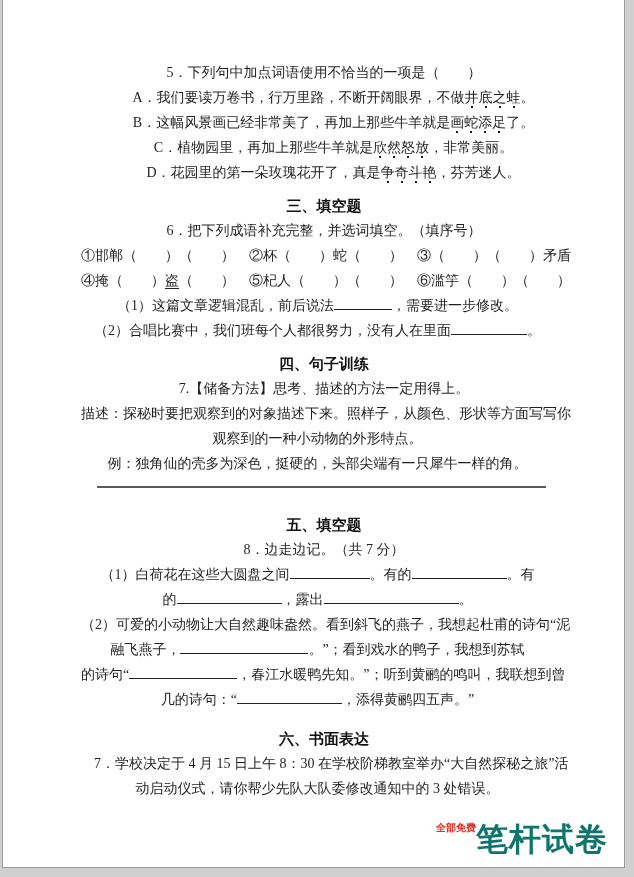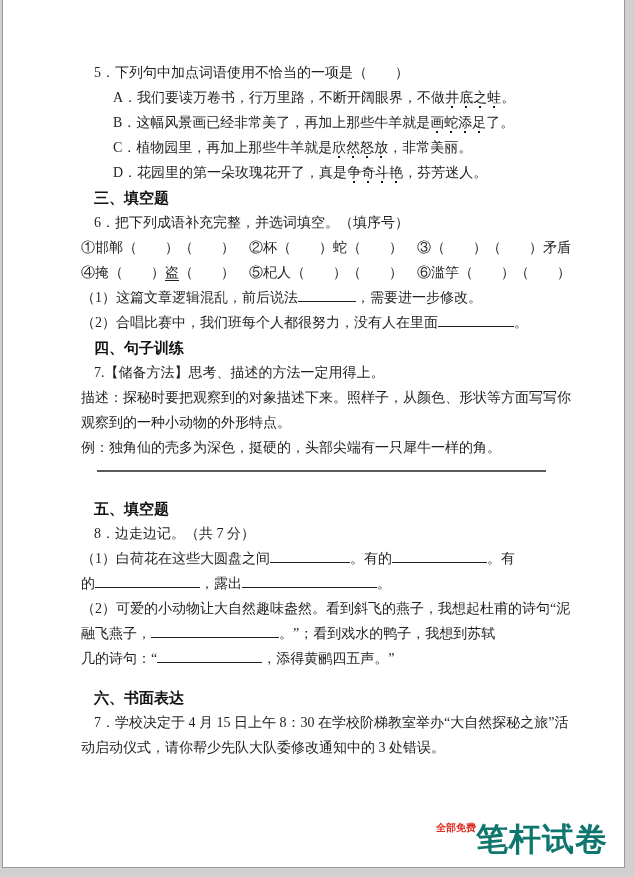--- a/index.html
+++ b/index.html
@@ -9,29 +9,29 @@
     font-family:"Liberation Serif","DejaVu Serif",serif;
   }
   .page{
     position:absolute;left:2px;top:0;width:623px;height:868px;
     background:#ffffff;
     border:1px solid #9a9a9a;border-top:none;
     box-sizing:border-box;
   }
   .content{
     padding:60px 70px 0 78px;
-    font-size:14px;color:#1f1f1f;
+    font-size:14px;color:#1f1f1f;text-align:center;
   }
   .line{
     margin:0;line-height:25px;white-space:nowrap;
   }
   .stem{padding-left:13px;}
   .option{padding-left:32px;}
   .section{
-    padding-left:13px;margin-top:0;
+    padding-left:13px;margin-top:8px;
     font-family:"Liberation Sans","DejaVu Sans",sans-serif;
     font-weight:bold;font-size:15px;color:#111;
   }
   .em{
     padding-bottom:4px;
     background:radial-gradient(circle at center,#1a1a1a 1.2px,transparent 1.5px) repeat-x left bottom;
     background-size:14px 4px;
   }
   .u{text-decoration:underline;text-underline-offset:3px;}
   .blank{
@@ -87,20 +87,21 @@
     <p class="line">例：独角仙的壳多为深色，挺硬的，头部尖端有一只犀牛一样的角。</p>
 
     <hr class="divider">
 
     <p class="line section">五、填空题</p>
     <p class="line stem">8．边走边记。（共 7 分）</p>
     <p class="line"><span>（1）白荷花在这些大圆盘之间</span><span class="blank" style="width:80px"></span><span>。有的</span><span class="blank" style="width:95px"></span><span>。有</span></p>
     <p class="line"><span>的</span><span class="blank" style="width:105px"></span><span>，露出</span><span class="blank" style="width:135px"></span><span>。</span></p>
     <p class="line">（2）可爱的小动物让大自然趣味盎然。看到斜飞的燕子，我想起杜甫的诗句“泥</p>
     <p class="line"><span>融飞燕子，</span><span class="blank" style="width:128px"></span><span>。”；看到戏水的鸭子，我想到苏轼</span></p>
+    <p class="line"><span>的诗句“</span><span class="blank" style="width:108px"></span><span>，春江水暖鸭先知。”；听到黄鹂的鸣叫，我联想到曾</span></p>
     <p class="line"><span>几的诗句：“</span><span class="blank" style="width:105px"></span><span>，添得黄鹂四五声。”</span></p>
 
     <p class="line section" style="margin-top:14px">六、书面表达</p>
     <p class="line stem">7．学校决定于 4 月 15 日上午 8：30 在学校阶梯教室举办“大自然探秘之旅”活</p>
     <p class="line">动启动仪式，请你帮少先队大队委修改通知中的 3 处错误。</p>
 
   </div>
 
   <div class="watermark">
     <div class="wm-top">

